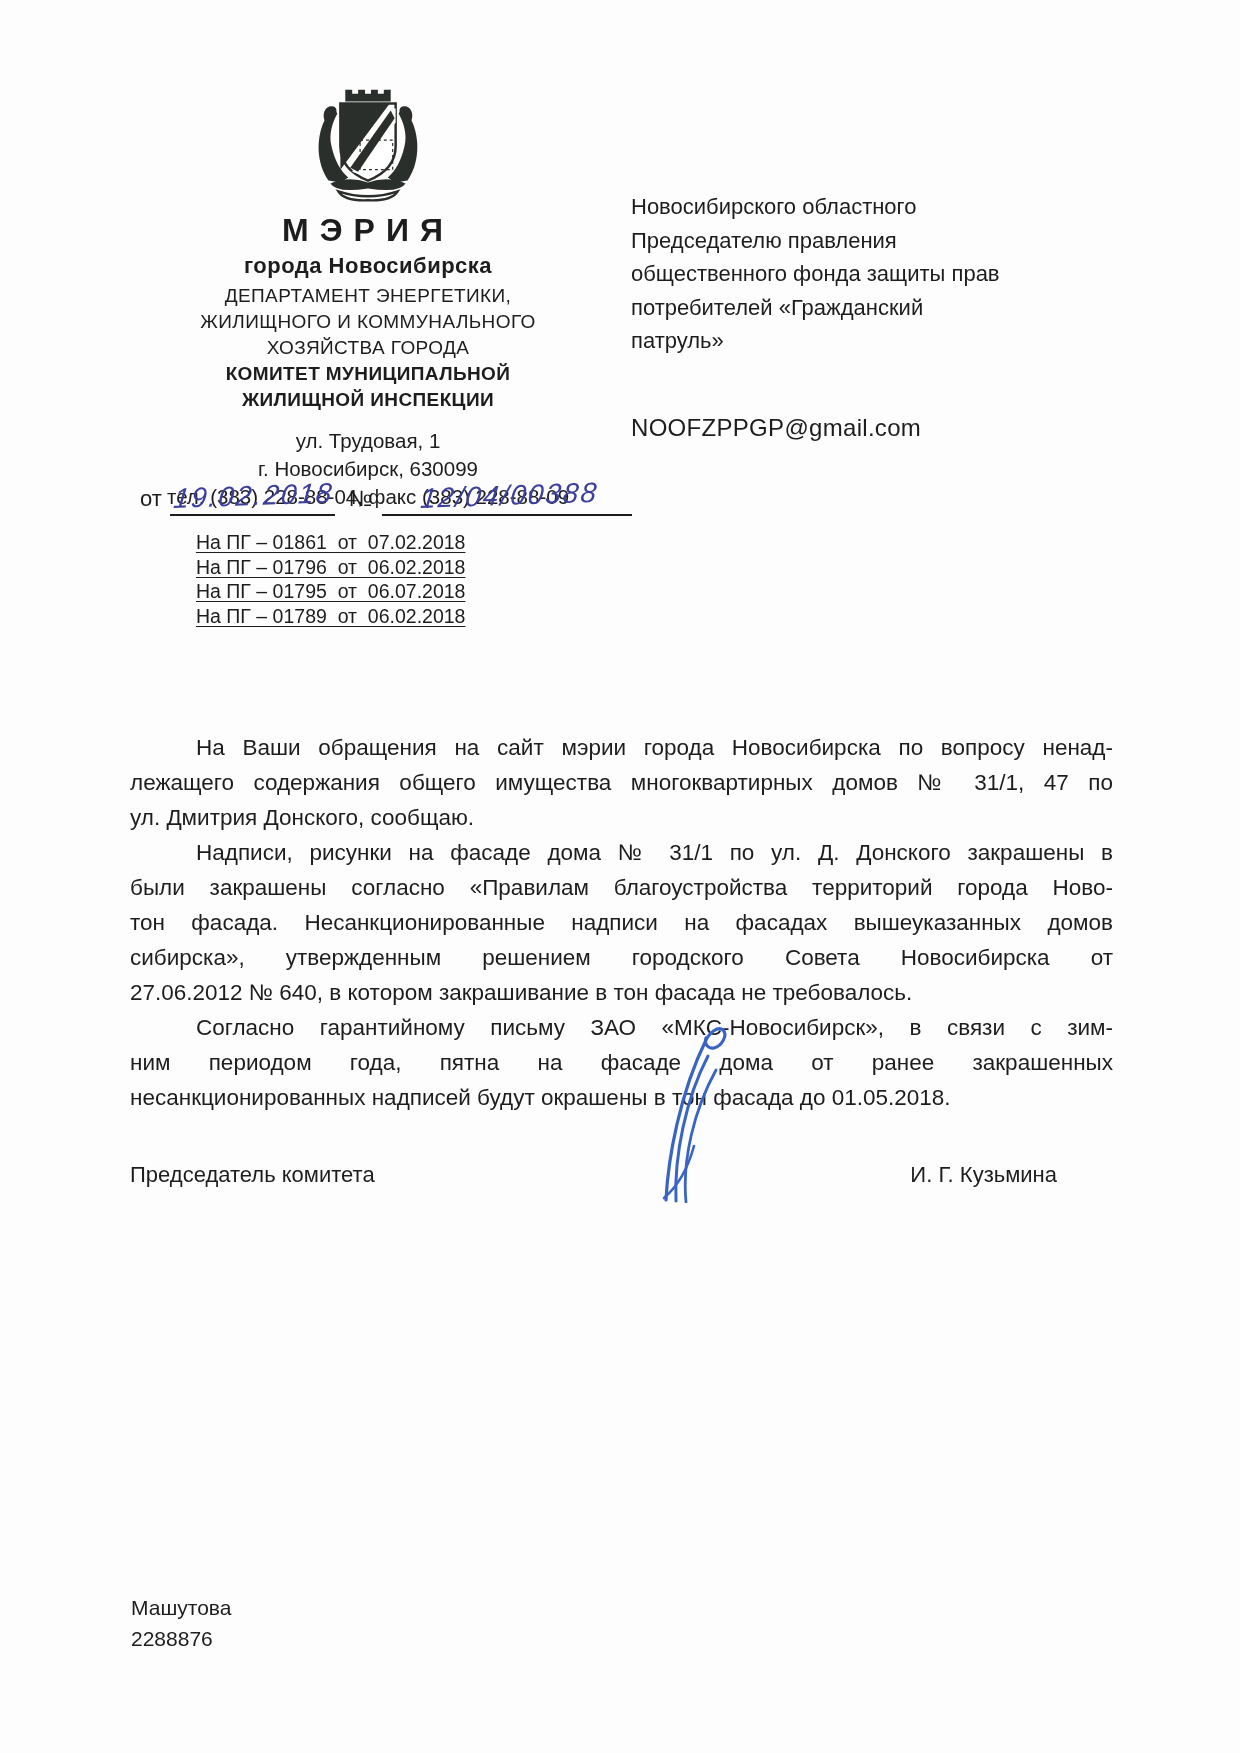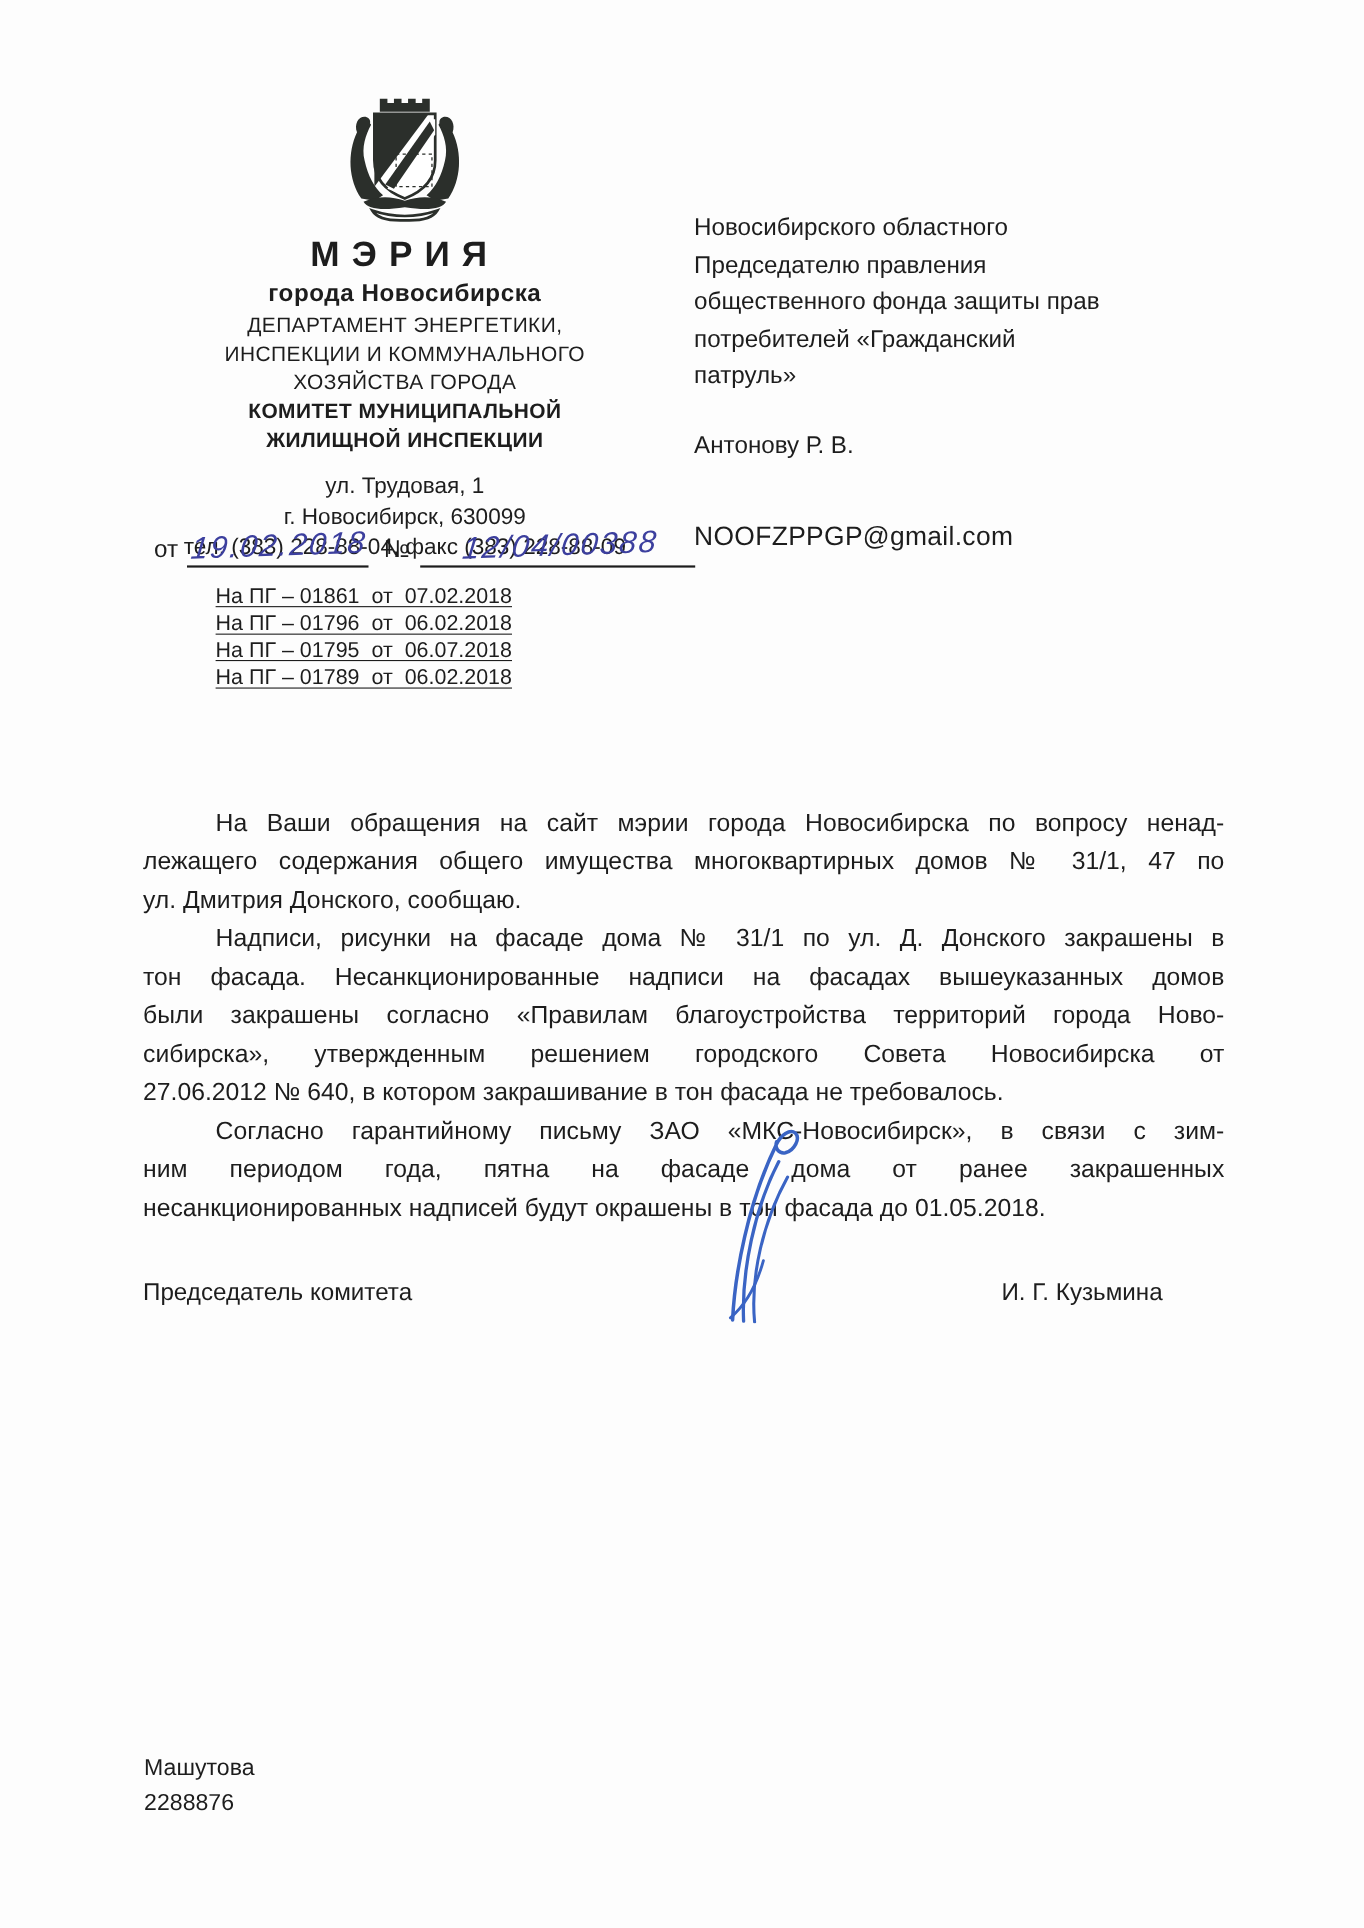--- a/index.html
+++ b/index.html
@@ -88,21 +88,21 @@
         <path d="M124,36 C127,28 122,20 115,22 C111,23 111,29 114,31 Z" fill="#2b2f2b"></path>
 
         <path d="M42,100 Q60,92 80,99 Q100,92 118,100 Q112,110 80,105 Q48,110 42,100 Z" fill="#2b2f2b"></path>
         <path d="M50,108 Q80,118 110,108 Q104,118 80,117 Q56,118 50,108 Z" fill="none" stroke="#2b2f2b" stroke-width="2.5"></path>
       </svg>
     </span>
     <div class="org-main">МЭРИЯ</div>
     <div class="org-sub">города Новосибирска</div>
     <div class="dept-block">
       <div class="dept-line">ДЕПАРТАМЕНТ ЭНЕРГЕТИКИ,</div>
-      <div class="dept-line">ИНСПЕКЦИИ И КОММУНАЛЬНОГО</div>
+      <div class="dept-line">ЖИЛИЩНОГО И КОММУНАЛЬНОГО</div>
       <div class="dept-line">ХОЗЯЙСТВА ГОРОДА</div>
       <div class="committee-line">КОМИТЕТ МУНИЦИПАЛЬНОЙ</div>
       <div class="committee-line">ЖИЛИЩНОЙ ИНСПЕКЦИИ</div>
     </div>
     <div class="addr-block">
       <div class="addr-line">ул. Трудовая, 1</div>
       <div class="addr-line">г. Новосибирск, 630099</div>
       <div class="addr-line">тел. (383) 228-88-04, факс (383) 228-88-09</div>
     </div>
   </div>
@@ -117,34 +117,33 @@
     <div class="ref-line">На ПГ – 01795  от  06.07.2018</div>
     <div class="ref-line">На ПГ – 01789  от  06.02.2018</div>
   </div>
 
   <div class="recipient">
     <div class="rcp-line">Новосибирского  областного</div>
     <div class="rcp-line">Председателю правления</div>
     <div class="rcp-line">общественного фонда защиты прав</div>
     <div class="rcp-line">потребителей «Гражданский</div>
     <div class="rcp-line">патруль»</div>
-    <div class="rcp-name">Антонову Р. В.</div>
     <div class="rcp-email">NOOFZPPGP@gmail.com</div>
   </div>
 
   <div class="body-text">
     <div>
       <div class="bline first">На Ваши обращения на сайт мэрии города Новосибирска по вопросу ненад-</div>
       <div class="bline">лежащего содержания общего имущества многоквартирных домов № 31/1, 47 по</div>
       <div class="bline last">ул. Дмитрия Донского, сообщаю.</div>
     </div>
     <div>
       <div class="bline first">Надписи, рисунки на фасаде дома № 31/1 по ул. Д. Донского закрашены в</div>
+      <div class="bline">были закрашены согласно «Правилам благоустройства территорий города Ново-</div>
       <div class="bline">тон фасада. Несанкционированные надписи на фасадах вышеуказанных домов</div>
-      <div class="bline">были закрашены согласно «Правилам благоустройства территорий города Ново-</div>
       <div class="bline">сибирска», утвержденным решением городского Совета Новосибирска от</div>
       <div class="bline last">27.06.2012 № 640, в котором закрашивание в тон фасада не требовалось.</div>
     </div>
     <div>
       <div class="bline first">Согласно гарантийному письму ЗАО «МКС-Новосибирск», в связи с зим-</div>
       <div class="bline">ним периодом года, пятна на фасаде дома от ранее закрашенных</div>
       <div class="bline last">несанкционированных надписей будут окрашены в тон фасада до 01.05.2018.</div>
     </div>
   </div>
 

